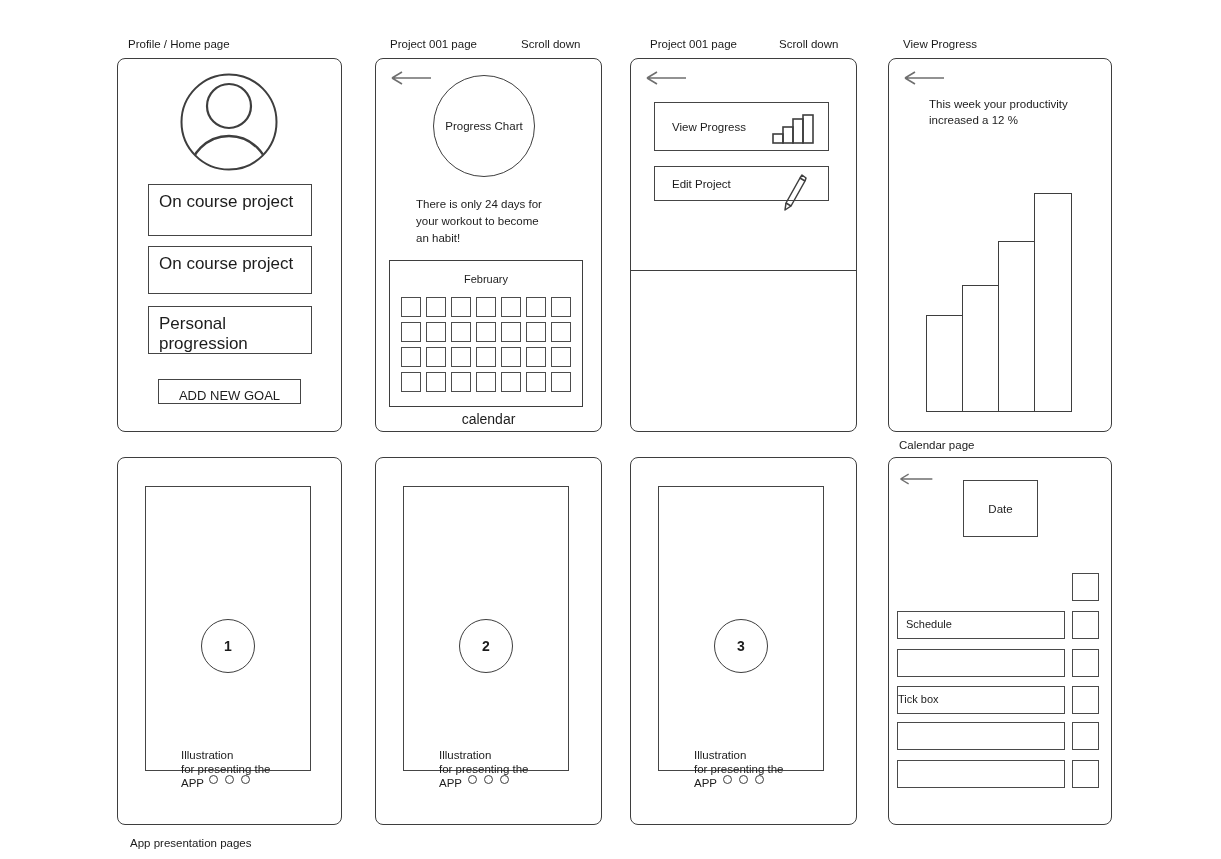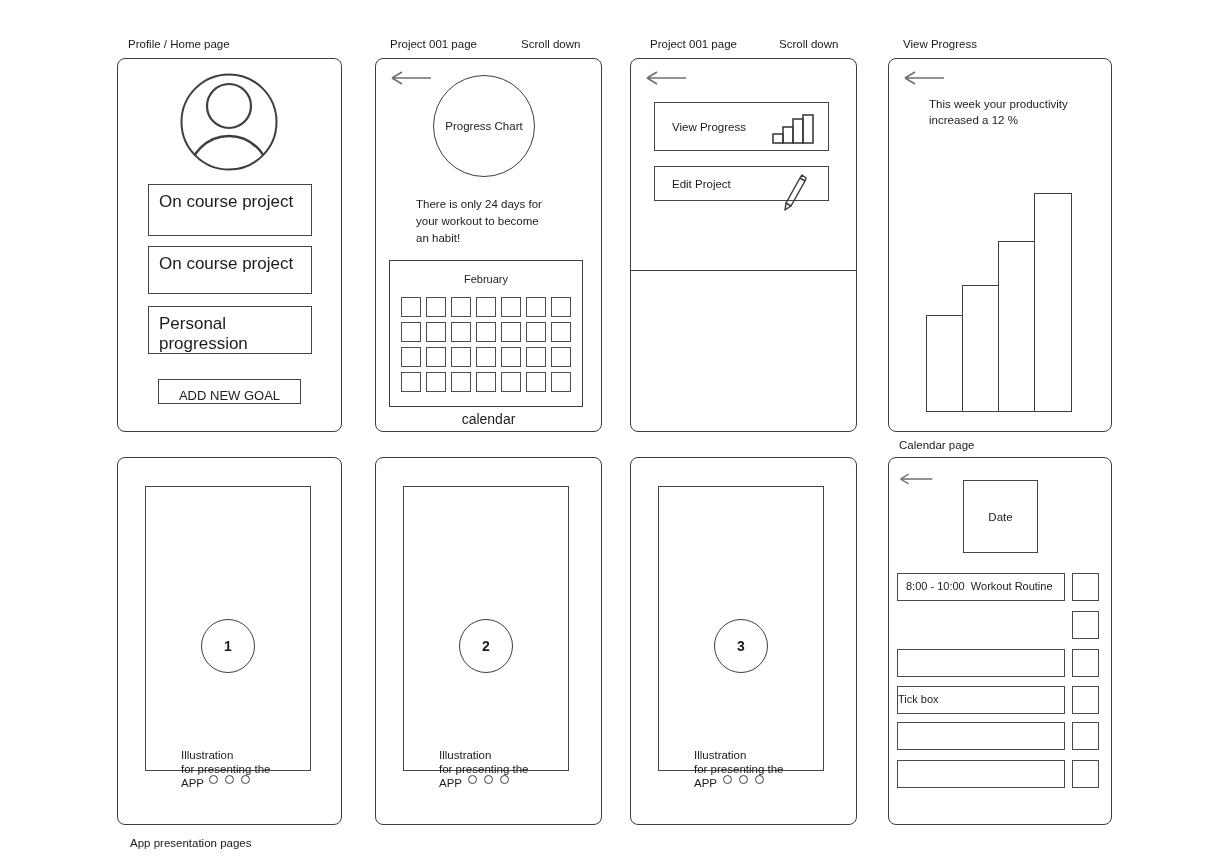--- a/index.html
+++ b/index.html
@@ -56,21 +56,21 @@
   .illus-rect{position:absolute;left:27px;top:28px;width:166px;height:285px;border:1.5px solid #454545;box-sizing:border-box;}
   .num-circle{
     position:absolute;left:50%;top:132px;transform:translateX(-50%);width:54px;height:54px;border:1.5px solid #3e3e3e;border-radius:50%;
     display:flex;align-items:center;justify-content:center;font-size:14px;font-weight:700;box-sizing:border-box;
   }
   .illus-caption{position:absolute;left:35px;top:261px;font-size:11.5px;line-height:14px;white-space:pre-line;}
   .dots{position:absolute;left:0;right:0;top:317px;display:flex;justify-content:center;gap:7px;}
   .dot{width:9px;height:9px;border:1.5px solid #3e3e3e;border-radius:50%;box-sizing:border-box;background:#fff;cursor:pointer;}
 
   
-  .date-box{position:absolute;left:74px;top:22px;width:75px;height:73px;border:1.5px solid #454545;box-sizing:border-box;
+  .date-box{position:absolute;left:74px;top:22px;width:75px;height:57px;border:1.5px solid #454545;box-sizing:border-box;
     display:flex;align-items:center;justify-content:center;font-size:11.5px;cursor:pointer;}
   .sched-row{position:absolute;left:8px;width:168px;height:28px;border:1.5px solid #4a4a4a;box-sizing:border-box;background:#fff;}
   .sched-row .r-label{font-size:11px;line-height:25px;padding-left:8px;white-space:pre;overflow:hidden;}
   .sched-row.right .r-label{padding-right:10px;padding-left:0;}
   .tickbox{position:absolute;left:183px;width:27px;height:28px;border:1.5px solid #4a4a4a;box-sizing:border-box;background:#fff;cursor:pointer;}
 
   svg{display:block;}
 </style>
 </head>
 <body>
@@ -242,25 +242,25 @@
   </div>
 
   <div class="phone" id="p8">
     <svg class="back" style="left:9px;top:12px;width:36px;" viewBox="0 0 44 18">
       <path d="M42,9 H3 M13,3 L3,9 M13,15 L3,9" fill="none" stroke="#6f6f6f" stroke-width="1.6"></path>
     </svg>
     <div class="date-box">
       <span>Date</span>
     </div>
 
-    <div class="sched-row" style="top:115px;">
-      <div class="r-label">8:00 - 10:00  Workout Routine</div>
-    </div>
     <div class="tickbox" style="top:115px;"></div>
 
+    <div class="sched-row" style="top:153px;">
+      <div class="r-label">Schedule</div>
+    </div>
     <div class="tickbox" style="top:153px;"></div>
 
     <div class="sched-row" style="top:191px;">
       <div class="r-label"></div>
     </div>
     <div class="tickbox" style="top:191px;"></div>
 
     <div class="sched-row right" style="top:228px;">
       <div class="r-label">Tick box</div>
     </div>

